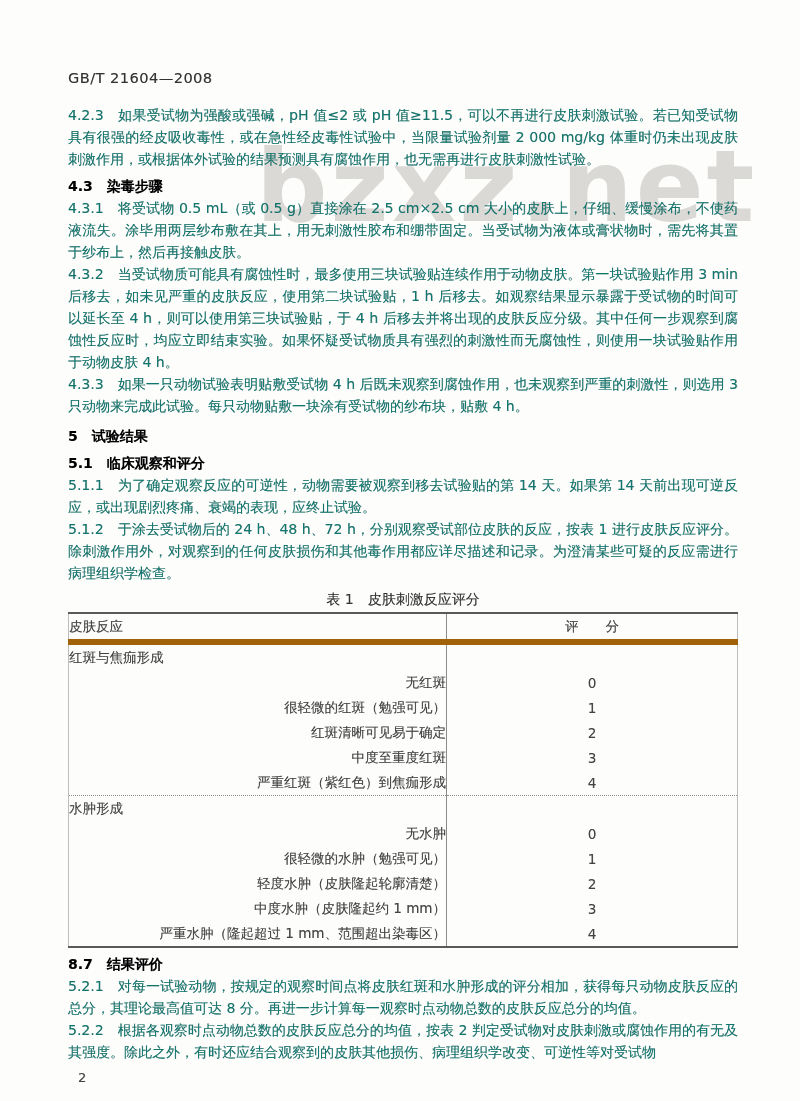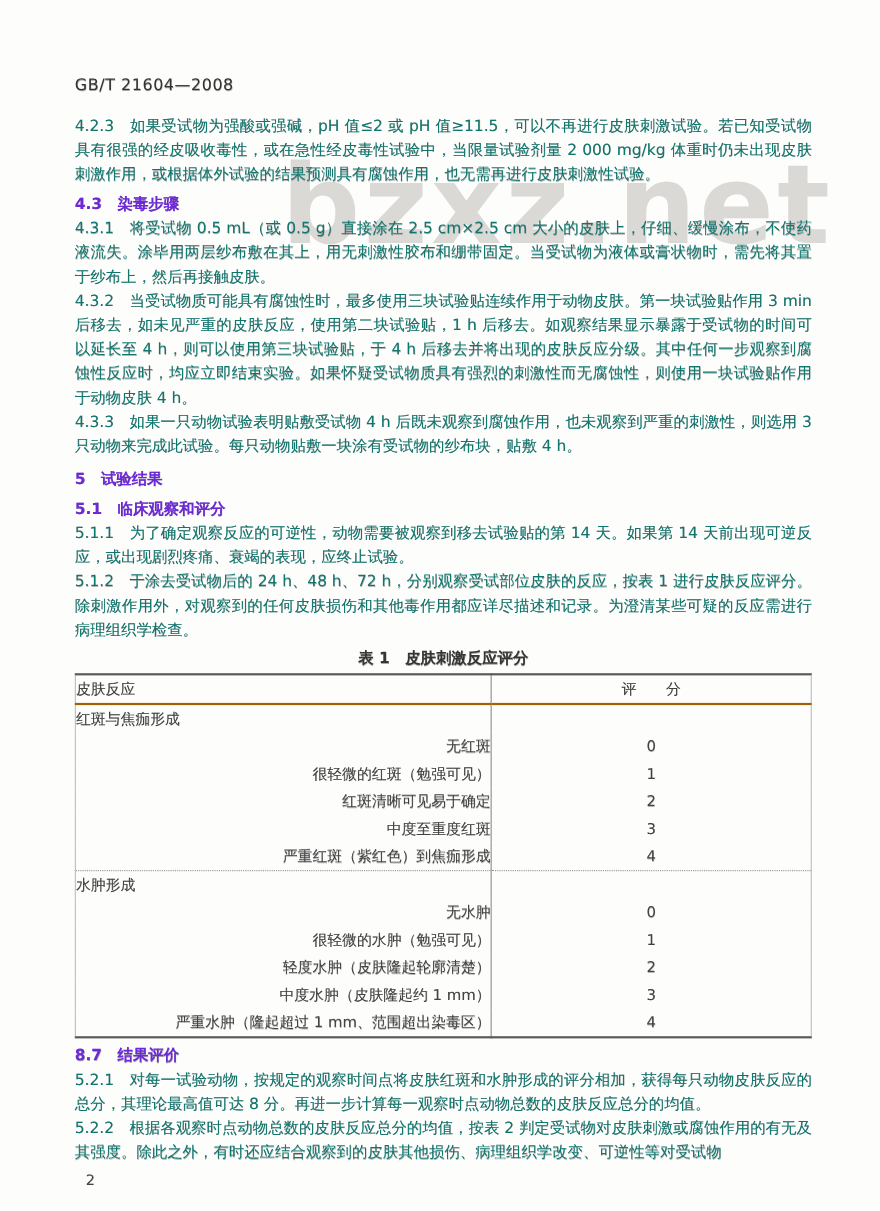--- a/index.html
+++ b/index.html
@@ -37,28 +37,28 @@
   p.clause{
     margin:0;
     font-size:14px;line-height:22px;
     text-align:justify;
     color:#0f766e;
     text-shadow:.3px .3px .4px rgba(70,70,70,.4);
   }
   p.clause.first{margin-top:18px;}
   .h-clause{
     margin:5px 0 0 0;
-    font-size:14px;line-height:22px;font-weight:bold;color:#6d28d9;
+    font-size:14px;line-height:22px;font-weight:bold;color:#000000;
     text-shadow:.3px .3px .4px rgba(60,60,60,.45);
   }
   .h-clause.big{margin-top:8px;}
   .tbl-caption{
     margin:4px 0 2px 0;
     text-align:center;
-    font-size:14px;font-weight:bold;color:#353535;
+    font-size:14px;font-weight:normal;color:#353535;
     line-height:22px;
     text-shadow:.3px .3px .4px rgba(60,60,60,.45);
   }
   table.score-table{
     width:100%;
     border-collapse:collapse;
     table-layout:fixed;
     font-size:13.5px;color:#424242;
     border-top:2px solid #5a5a5a;
     border-bottom:2px solid #5a5a5a;
@@ -70,21 +70,21 @@
     height:25px;
     padding:0;
     font-weight:normal;
     vertical-align:middle;
   }
   table.score-table col.c1{width:56.5%;}
   table.score-table col.c2{width:43.5%;}
   .cell-left{text-align:left;padding-left:18px;}
   .cell-indent{text-align:right;padding-left:50px;}
   .cell-score{text-align:center;}
-  tr.tbl-head th{border-bottom:2px solid #a16207;}
+  tr.tbl-head th{border-bottom:6px solid #a16207;}
   td.vline,th.vline{border-left:1px solid #8b8b8b;}
   tr.section-start td{border-top:1px dotted #8f8f8f;}
   .page-number{
     margin-top:7px;
     font-size:13px;color:#444;
     padding-left:10px;
     text-shadow:.3px .3px .4px rgba(70,70,70,.4);
   }
 </style>
 </head>

